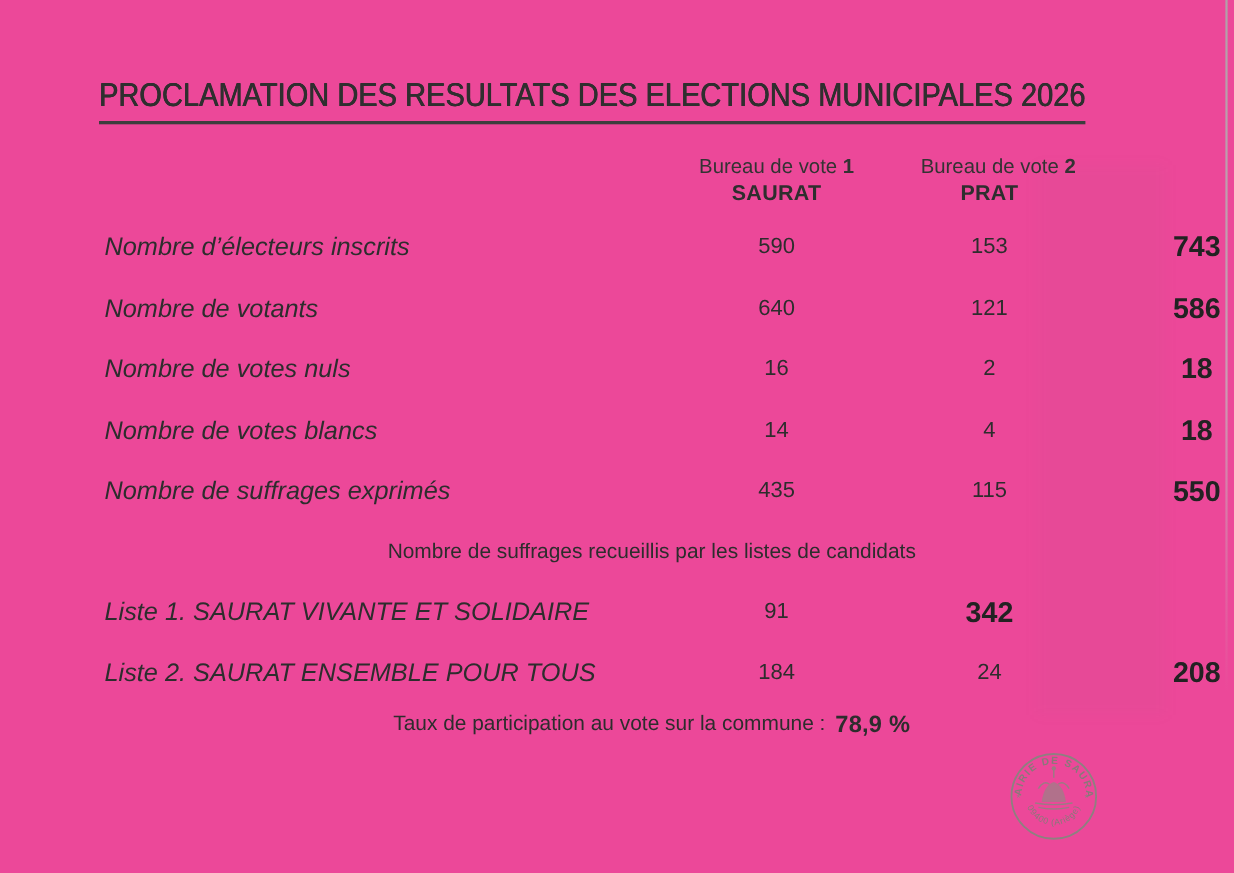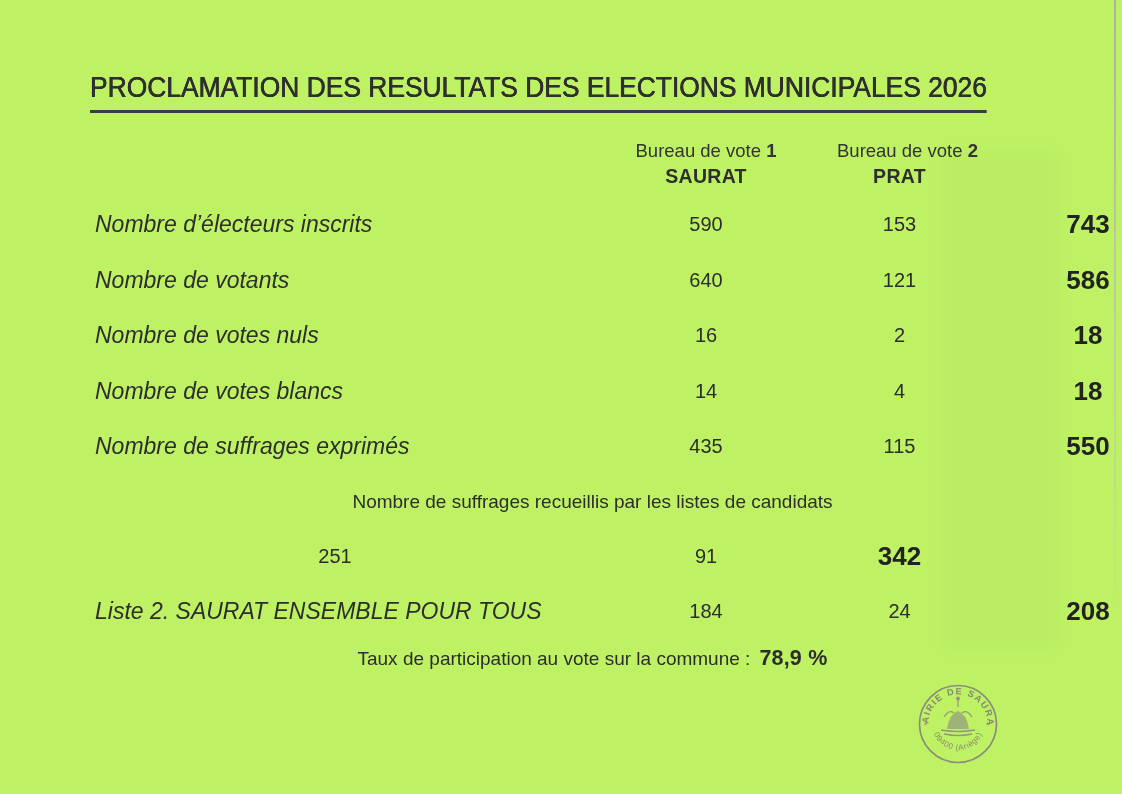--- a/index.html
+++ b/index.html
@@ -5,21 +5,21 @@
   * { box-sizing: border-box; }
   html, body { margin: 0; padding: 0; }
   body {
     width: 1122px; height: 794px;
     background: #ffffff;
     font-family: "Liberation Sans", sans-serif;
     color: #2e2e2e;
     position: relative;
     overflow: hidden;
   }
-  .page { position: absolute; inset: 0; background: #bef264; }
+  .page { position: absolute; inset: 0; background: #ec4899; }
 
   
   .scan-edge-line {
     position: absolute; left: 1114px; top: 0; width: 2px; height: 630px;
     background: linear-gradient(to bottom, rgba(170,170,170,0.9) 0%, rgba(190,190,190,0.7) 55%, rgba(210,210,210,0) 100%);
   }
   .scan-shade-total {
     position: absolute; left: 942px; top: 150px; width: 118px; height: 500px;
     background: rgba(120,120,120,0.035);
     filter: blur(6px);
@@ -126,21 +126,21 @@
     <div class="grid-row stat-row">
       <div class="cell-label">Nombre de suffrages exprimés</div>
       <div class="cell-num">435</div>
       <div class="cell-num">115</div>
       <div class="cell-total">550</div>
     </div>
 
     <div class="mid-heading">Nombre de suffrages recueillis par les listes de candidats</div>
 
     <div class="grid-row stat-row">
-      <div class="cell-num">251</div>
+      <div class="cell-label">Liste 1. SAURAT VIVANTE ET SOLIDAIRE</div>
       <div class="cell-num">91</div>
       <div class="cell-total">342</div>
     </div>
 
     <div class="grid-row stat-row">
       <div class="cell-label">Liste 2. SAURAT ENSEMBLE POUR TOUS</div>
       <div class="cell-num">184</div>
       <div class="cell-num">24</div>
       <div class="cell-total">208</div>
     </div>

